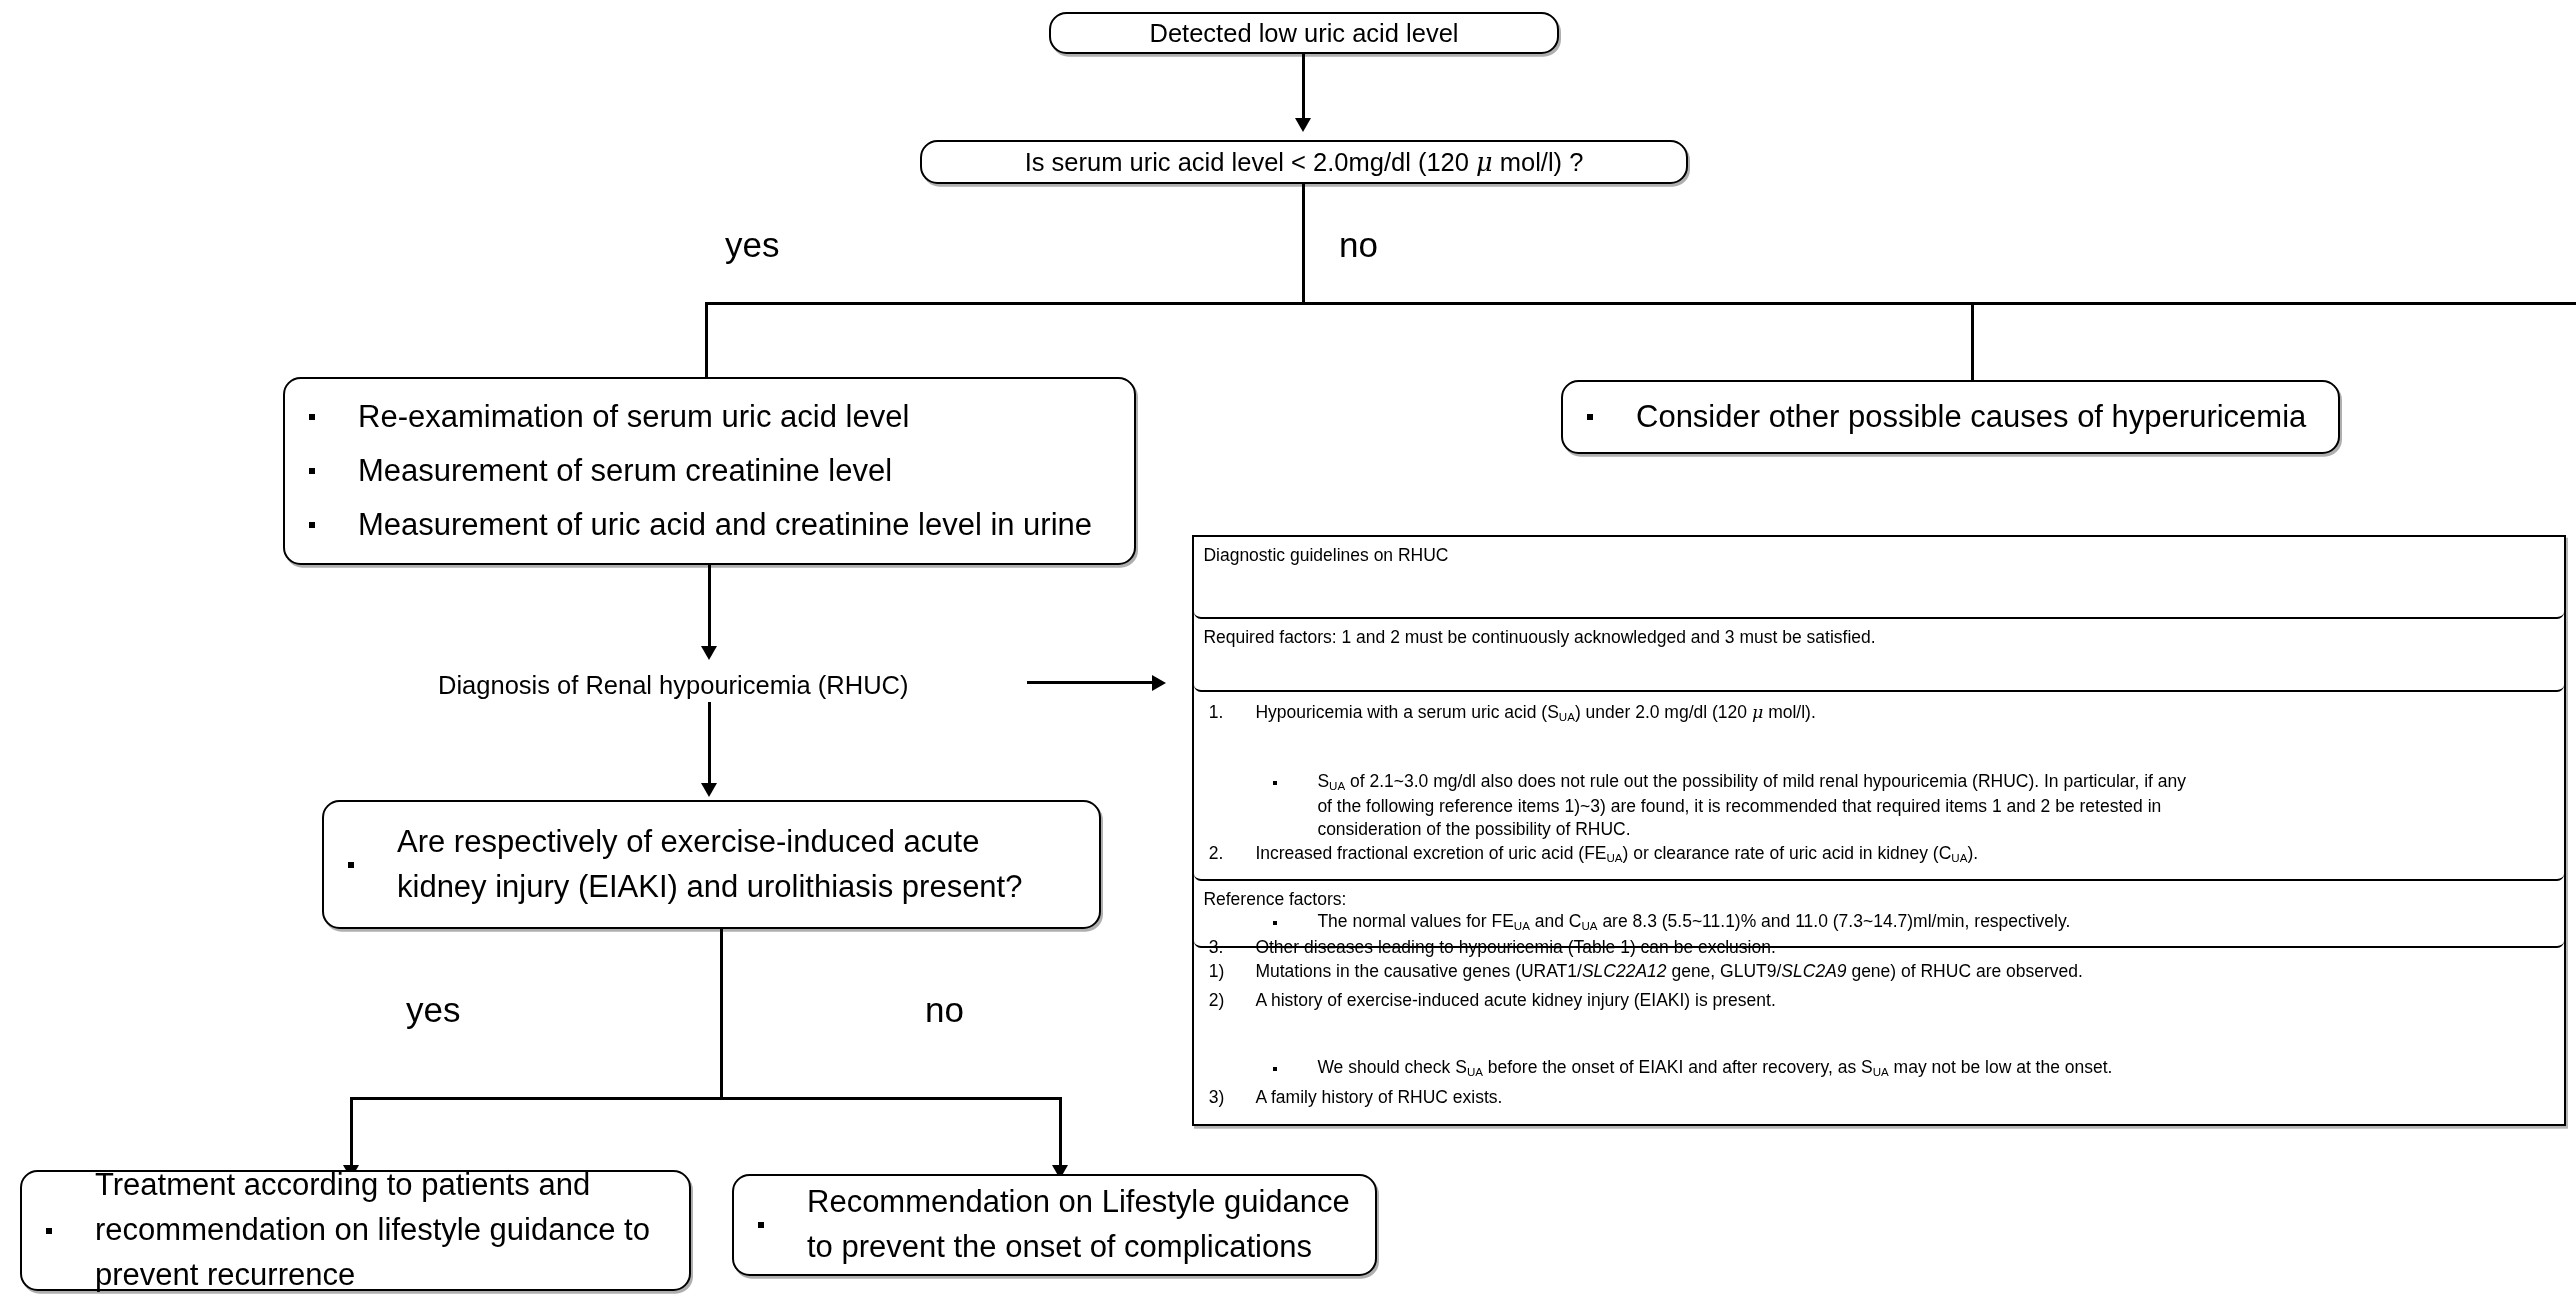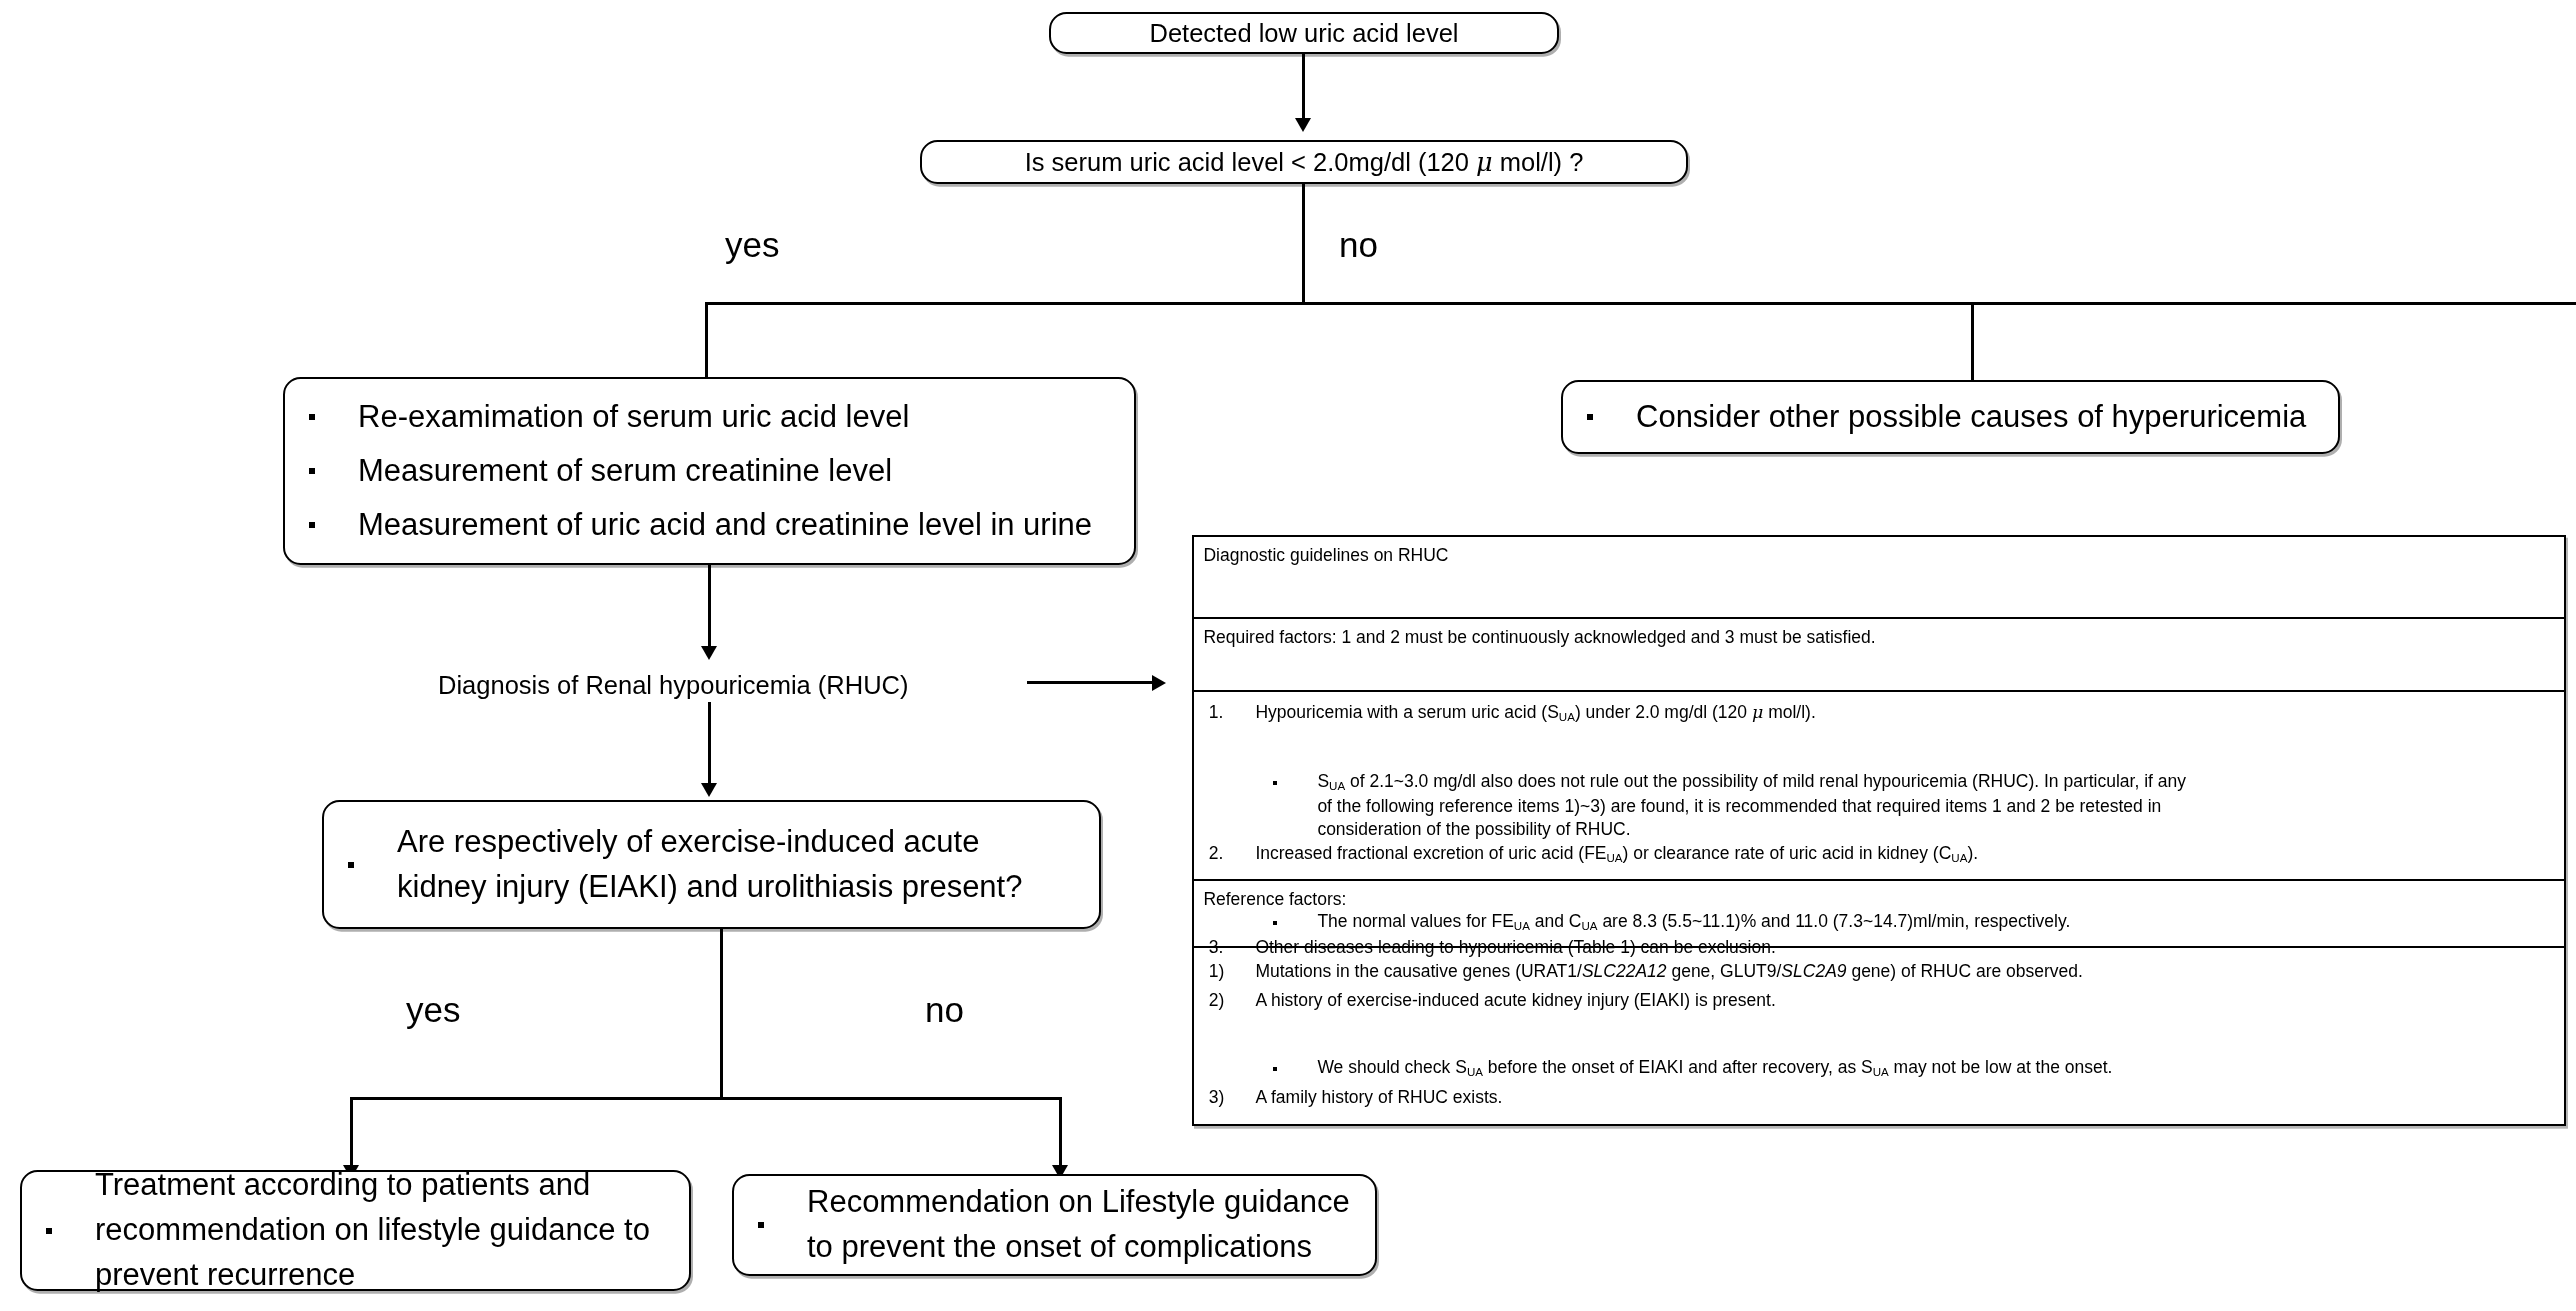--- a/index.html
+++ b/index.html
@@ -92,20 +92,21 @@
     position:absolute;
     box-sizing:border-box;
     border:2px solid #000;
     background:#fff;
     box-shadow:2px 2.7px 0 0 rgba(110,110,110,0.5);
   }
   .grow{
     box-sizing:border-box;
     border-bottom:2px solid #000;
     padding:6.7px 9.4px 8px 9.4px;
+    border-radius:7px;
   }
   .grow:last-child{border-bottom:none;}
   .gtext{font-size:17.5px;line-height:1.30;}
   .glist{
     list-style:none;
     margin:0;padding:0;
   }
   .glist > li{
     position:relative;
     font-size:17.5px;

